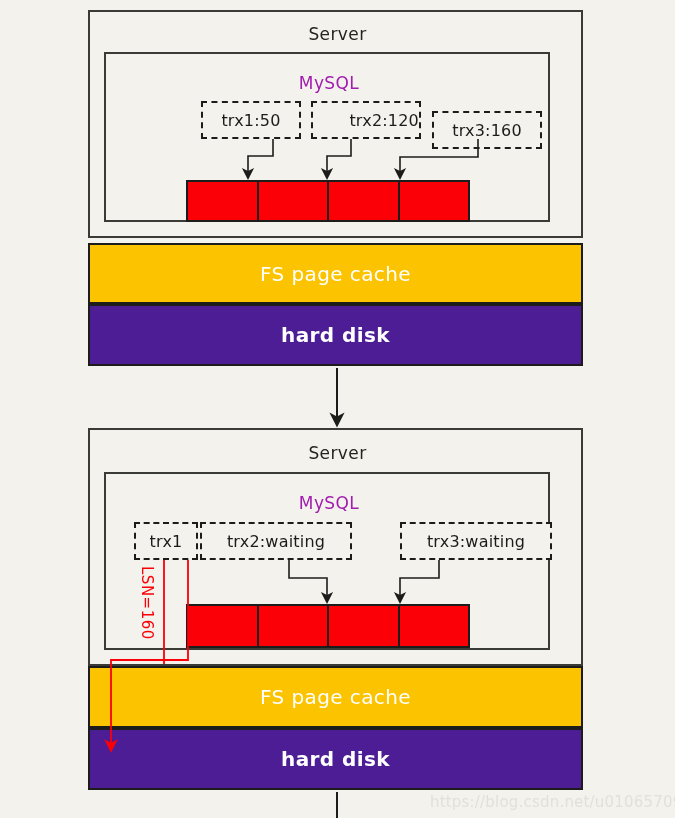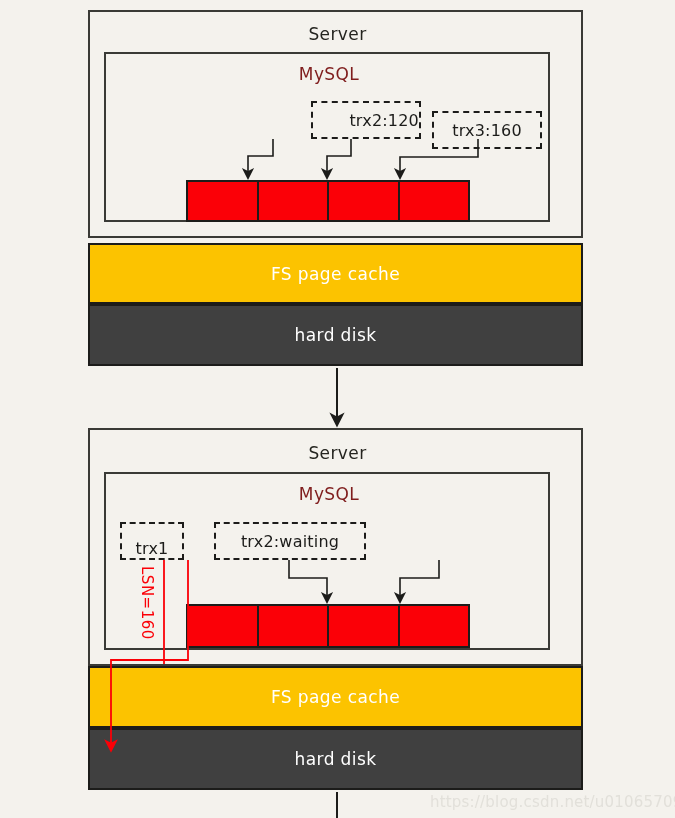--- a/index.html
+++ b/index.html
@@ -34,23 +34,24 @@
     text-align: center;
     font-family: "DejaVu Sans", sans-serif;
     font-size: 17px;
     color: #24241f;
     letter-spacing: 0.4px;
     white-space: nowrap;
   }
   .mysql-title {
     text-align: center;
     font-size: 17px;
-    color: #7f1d1d;
+    color: #a21caf;
     letter-spacing: 0.4px;
     white-space: nowrap;
+    margin-top: 9px;
   }
 
   
   .trx-box {
     border: 2px dashed #1c1c1a;
     background: #f4f2ed;
     display: flex;
     align-items: center;
     justify-content: center;
     font-size: 16px;
@@ -71,27 +72,27 @@
     background: #fb0007;
   }
   .redcell:last-child { border-right: none; }
 
   
   .band {
     border: 2px solid #1c1c1a;
     display: flex;
     align-items: center;
     justify-content: center;
-    font-size: 17px;
+    font-size: 20px;
     color: #ffffff;
     letter-spacing: 0.4px;
     white-space: nowrap;
   }
   .band-cache { background: #fcc300; }
-  .band-disk  { background: #404040; }
+  .band-disk  { background: #4c1d95; font-weight: bold; }
 
   svg.overlay {
     position: absolute;
     left: 0; top: 0;
     width: 675px; height: 818px;
     pointer-events: none;
   }
 
   .watermark {
     position: absolute;
@@ -117,20 +118,23 @@
 <div id="stage">
 
   <div class="abs server-box" style="left:88px; top:10px; width:495px; height:228px;">
     <div class="abs panel-title" style="left:0; top:12px; width:495px;">Server</div>
   </div>
 
   <div class="abs mysql-box" style="left:104px; top:52px; width:446px; height:170px;">
     <div class="abs mysql-title" style="left:0; top:10px; width:446px;">MySQL</div>
   </div>
 
+  <div class="abs trx-box" style="left:201px; top:101px; width:100px; height:38px;">
+    <span>trx1:50</span>
+  </div>
   <div class="abs trx-box" style="left:311px; top:101px; width:110px; height:38px;justify-content:flex-end;">
     <span>trx2:120</span>
   </div>
   <div class="abs trx-box" style="left:432px; top:111px; width:110px; height:38px;">
     <span>trx3:160</span>
   </div>
 
   <div class="abs redbar" style="left:186px; top:180px; width:284px; height:42px;">
     <div class="redcell"></div>
     <div class="redcell"></div>
@@ -146,25 +150,28 @@
   </div>
 
   <div class="abs server-box" style="left:88px; top:428px; width:495px; height:238px;">
     <div class="abs panel-title" style="left:0; top:13px; width:495px;">Server</div>
   </div>
 
   <div class="abs mysql-box" style="left:104px; top:472px; width:446px; height:178px;">
     <div class="abs mysql-title" style="left:0; top:10px; width:446px;">MySQL</div>
   </div>
 
-  <div class="abs trx-box" style="left:120px; top:522px; width:64px; height:38px;align-items:flex-end;">
+  <div class="abs trx-box" style="left:134px; top:522px; width:64px; height:38px;">
     <span>trx1</span>
   </div>
-  <div class="abs trx-box" style="left:214px; top:522px; width:152px; height:38px;">
+  <div class="abs trx-box" style="left:200px; top:522px; width:152px; height:38px;">
     <span>trx2:waiting</span>
+  </div>
+  <div class="abs trx-box" style="left:400px; top:522px; width:152px; height:38px;">
+    <span>trx3:waiting</span>
   </div>
 
   <div class="abs redbar" style="left:186px; top:604px; width:284px; height:44px;">
     <div class="redcell"></div>
     <div class="redcell"></div>
     <div class="redcell"></div>
     <div class="redcell"></div>
   </div>
 
   <div class="abs band band-cache" style="left:88px; top:666px; width:495px; height:62px;">

